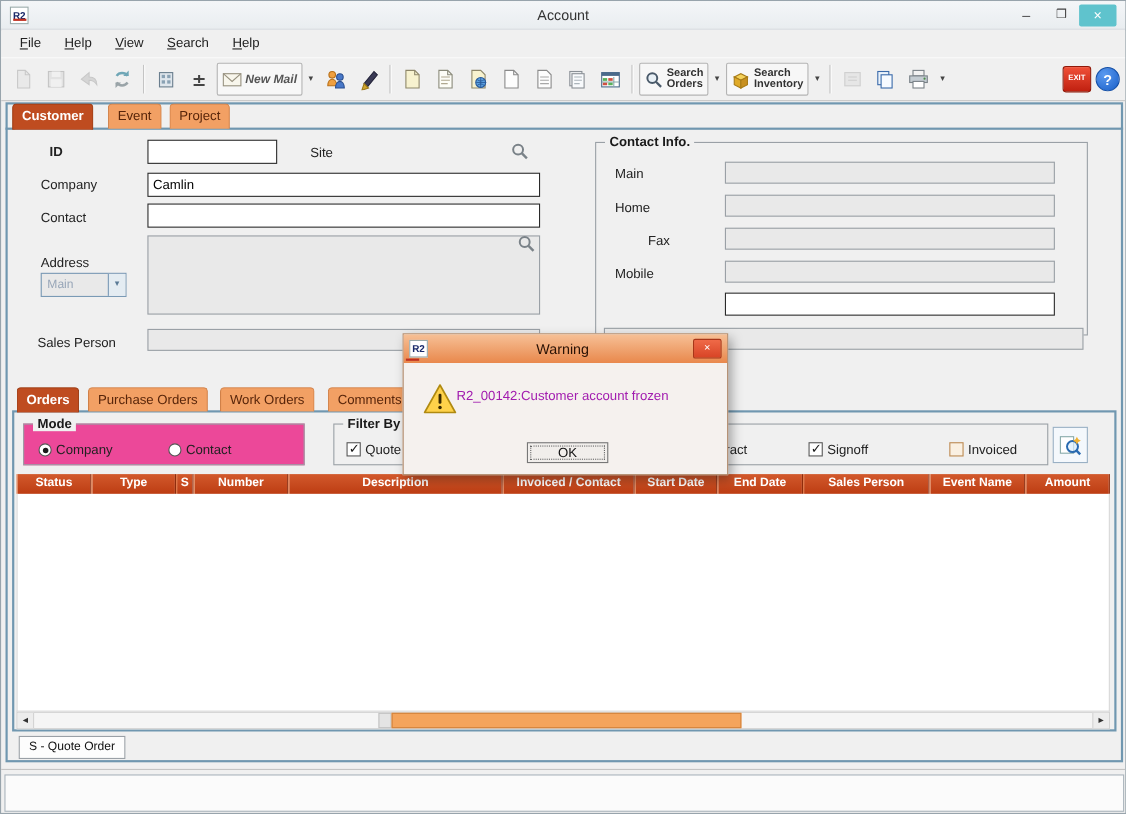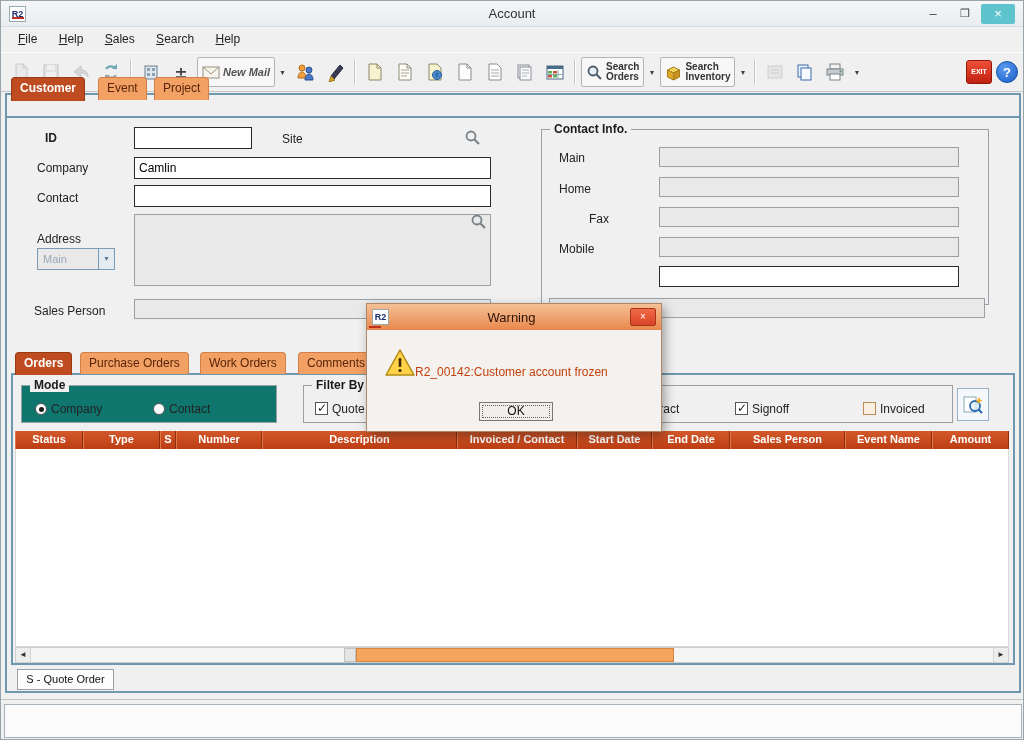--- a/index.html
+++ b/index.html
@@ -47,21 +47,21 @@
     border-radius:50%; color:#fff; font:bold 13px/22px "Liberation Sans",sans-serif; text-align:center;
     margin-left:4px; border:1px solid #1450a8; }
   .tright { margin-left:auto; display:flex; align-items:center; }
   
   .main-panel { position:absolute; left:4px; top:92px; width:1016px; height:600px;
     border:2px solid #7097b0; background:#f0f0f0; }
   .tab { position:absolute; height:23px; line-height:21px; text-align:center; font-size:12px;
     border:1px solid #d08048; border-bottom:none; border-radius:4px 4px 0 0; z-index:3;
     background:#f2a064; color:#58250a; padding:0 8px; }
   .tab.active { background:#bf4c20; color:#fff; font-weight:bold; border-color:#9a3a12; height:24px; }
-  .upper-tabs .tab { top:76px; }
+  .upper-tabs .tab { top:93px; }
   #tab-customer { left:10px; }
   #tab-event { left:97px; }
   #tab-project { left:153px; }
   .lower-tabs .tab { top:351px; height:22px; line-height:20px; }
   .lower-tabs .tab.active { height:23px; }
   #tab-orders { left:14px; }
   #tab-po { left:79px; }
   #tab-wo { left:199px; }
   #tab-comments { left:297px; }
   .form-line { position:absolute; left:4px; top:115px; width:1016px; height:0px; border-top:2px solid #7097b0; }
@@ -120,21 +120,21 @@
   
   .dialog { position:absolute; left:365px; top:302px; width:296px; height:129px; z-index:50;
     background:#f5f1ee; border:1px solid #b08868; box-shadow:3px 4px 10px rgba(0,0,0,.35); }
   .dialog .dtitle { position:relative; height:26px; background:linear-gradient(#f6c096,#e9884c);
     display:flex; align-items:center; padding:0 5px; }
   .dialog .dtitle .dtext { flex:1; text-align:center; font-size:13px; color:#2a1205; }
   .dclose { width:26px; height:18px; background:linear-gradient(#ef6a48,#d84426); border:1px solid #a83518;
     border-radius:2px; color:#fff; font-size:10px; line-height:16px; text-align:center; }
   .dbody { position:relative; height:102px; }
   .warn-tri { position:absolute; left:17px; top:18px; }
-  .dmsg { position:absolute; left:48px; top:35px; font-size:12px; color:#c2410c; }
+  .dmsg { position:absolute; left:48px; top:23px; font-size:12px; color:#a21caf; }
   .okbtn { position:absolute; left:112px; top:72px; width:74px; height:19px; background:#f1eeeb;
     border:1px solid #777; font-size:12px; line-height:17px; text-align:center; color:#111;
     outline:1px dotted #666; outline-offset:-4px; }
   svg { display:block; }
 </style>
 </head>
 <body>
 
 <div id="window">
 
@@ -142,21 +142,21 @@
     <div class="r2logo">R2</div>
     <div class="title">Account</div>
     <div class="winbtn min">–</div>
     <div class="winbtn max">❒</div>
     <div class="winbtn close">×</div>
   </div>
 
   <div class="menubar">
     <span class="menu-item">File</span>
     <span class="menu-item">Help</span>
-    <span class="menu-item">Sales</span>
+    <span class="menu-item">View</span>
     <span class="menu-item">Search</span>
     <span class="menu-item">Help</span>
   </div>
 
   <div class="toolbar">
     <div class="tbtn disabled">
       <svg width="20" height="20">
           <path d="M5 2h7l4 4v12H5z" fill="#e2e2e2" stroke="#9a9a9a"></path>
           <path d="M12 2v4h4" fill="none" stroke="#9a9a9a"></path>
         </svg>
@@ -381,21 +381,21 @@
 
   <div class="lower-tabs">
     <div class="tab active" id="tab-orders">Orders</div>
     <div class="tab" id="tab-po">Purchase Orders</div>
     <div class="tab" id="tab-wo">Work Orders</div>
     <div class="tab" id="tab-comments">Comments</div>
   </div>
 
   <div class="lower-panel"></div>
 
-  <div class="groupbox" style="left:20px; top:384px; width:256px; height:38px; background:#0f766e;">
+  <div class="groupbox" style="left:20px; top:384px; width:256px; height:38px; background:#ec4899;">
     <span class="grouplabel">Mode</span>
   </div>
   <div class="fitem" style="left:34px; top:401px;">
     <span class="radio selected"></span><span class="lbl">Company</span>
   </div>
   <div class="fitem" style="left:152px; top:401px;">
     <span class="radio"></span><span class="lbl">Contact</span>
   </div>
 
   <div class="groupbox" style="left:302px; top:384px; width:650px; height:38px; background:#f0f0f0;">

